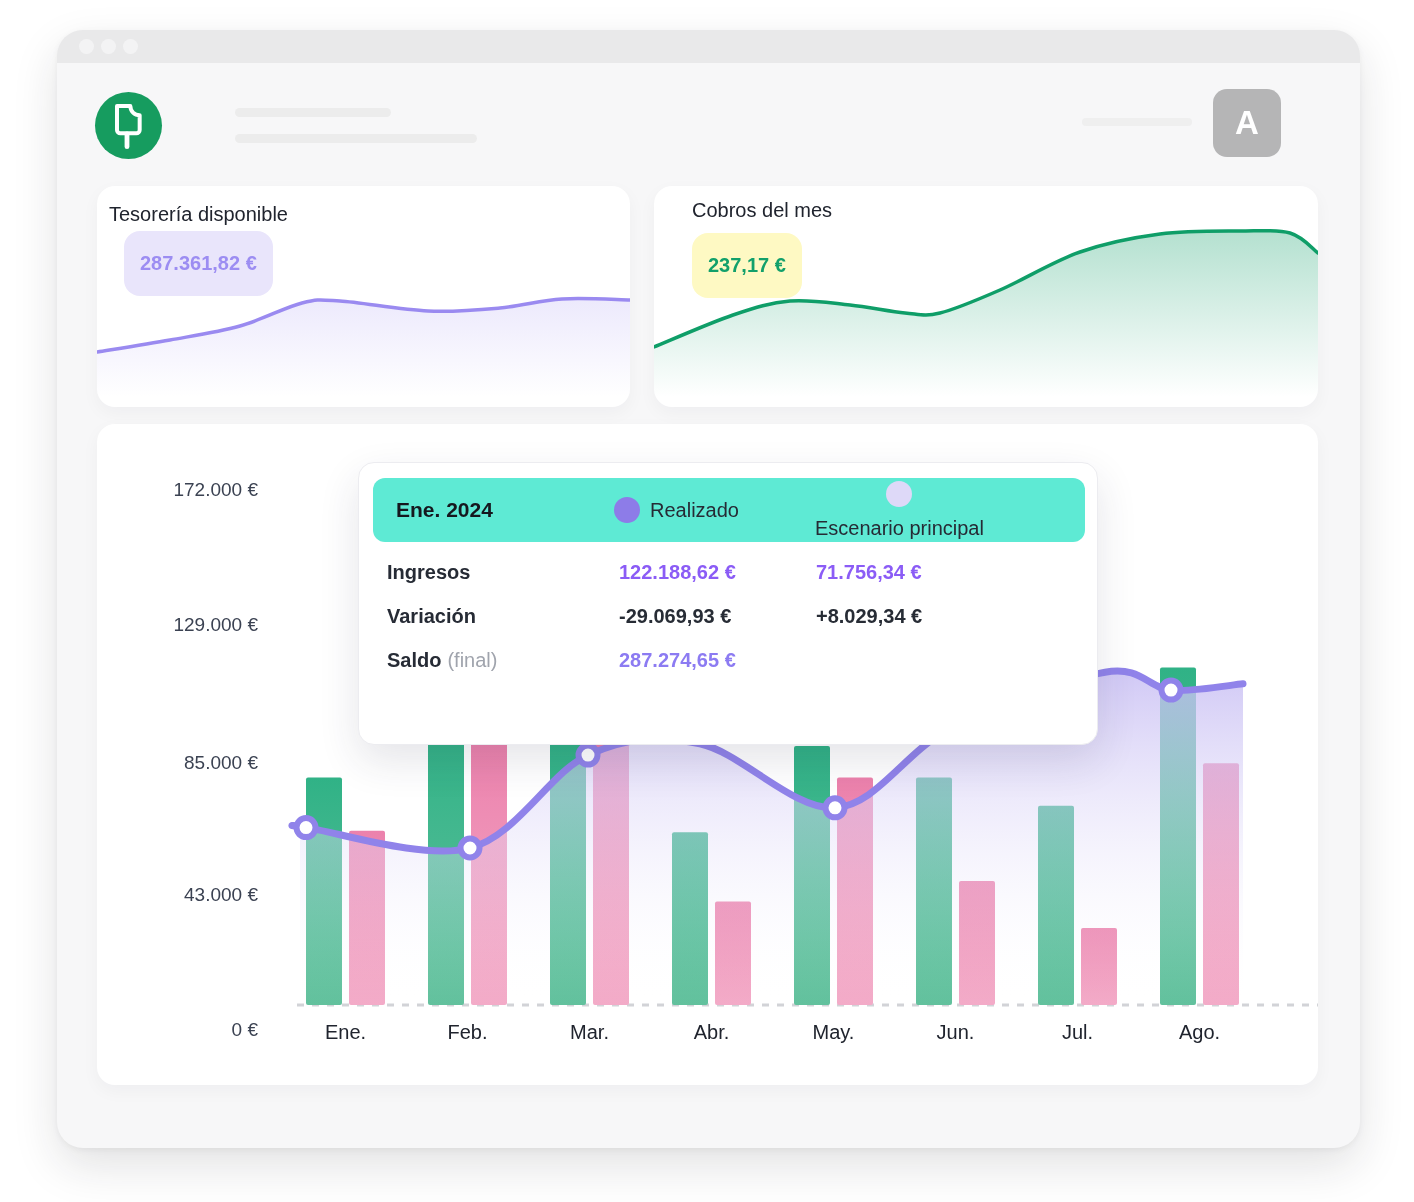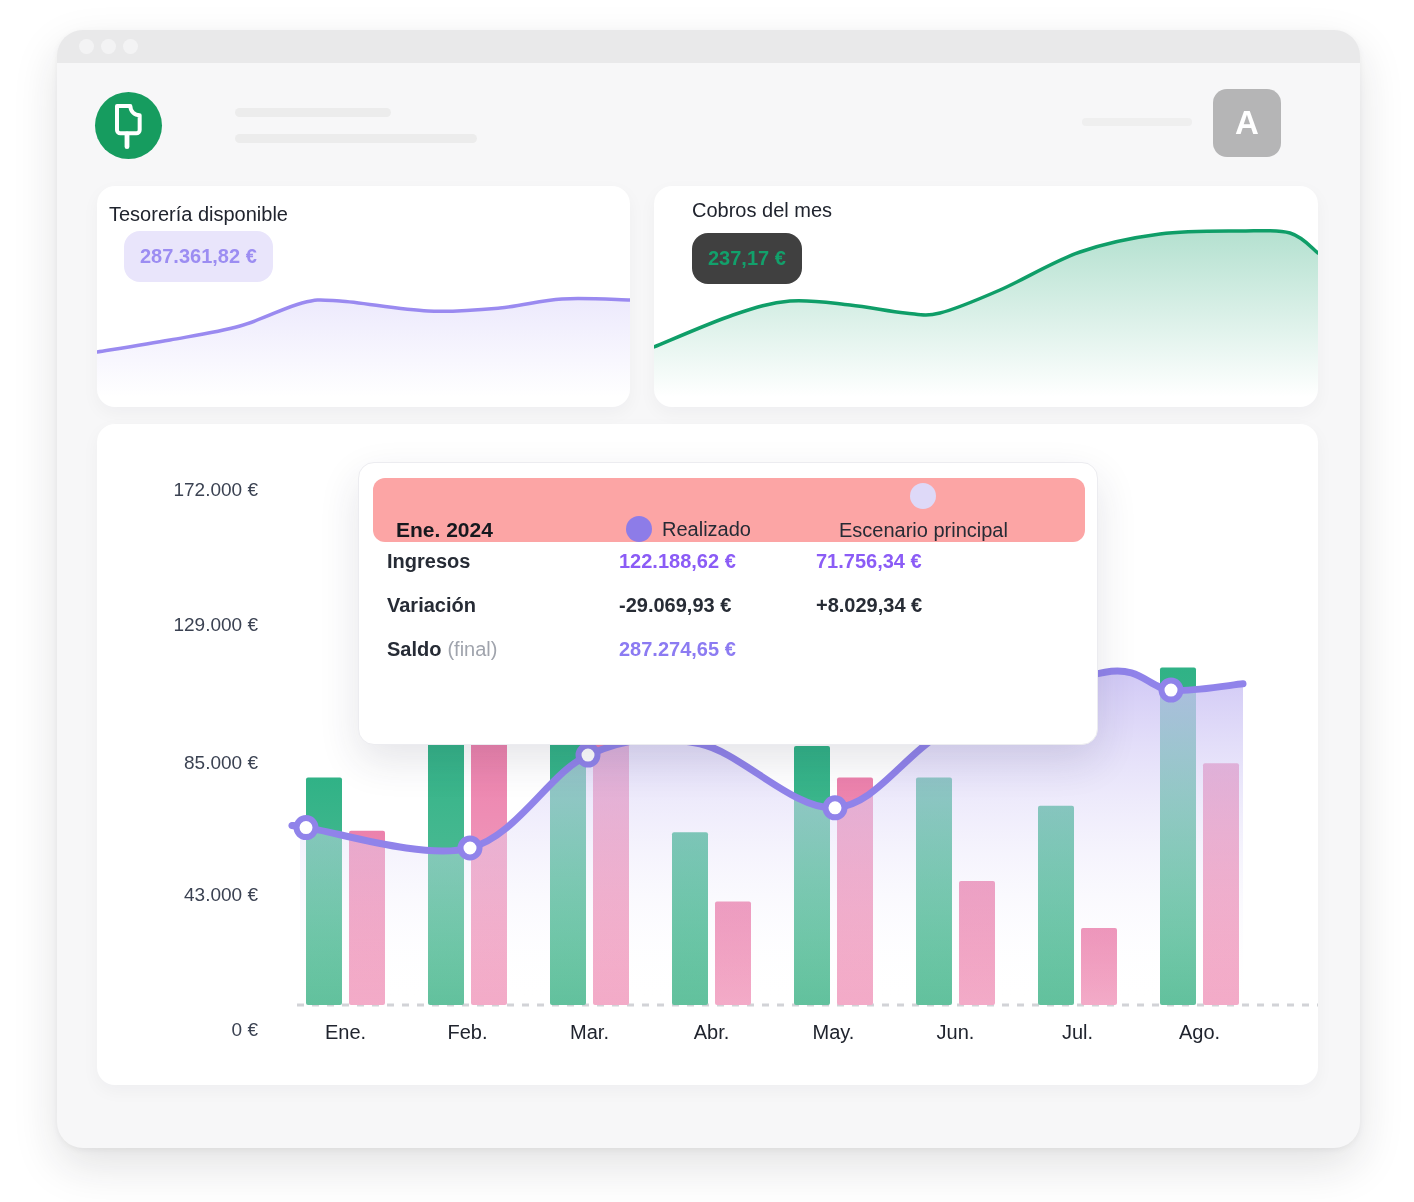--- a/index.html
+++ b/index.html
@@ -25,42 +25,42 @@
           display:flex;align-items:center;justify-content:center;cursor:pointer;border:none;}
 
   .card{position:absolute;background:#fff;border-radius:18px;overflow:hidden;
         box-shadow:0 6px 18px rgba(20,20,40,.04);}
   .card-kpi{top:156px;height:221px;}
   .card1{left:40px;width:533px;}
   .card2{left:597px;width:664px;}
   .card-title{position:absolute;left:12px;top:17px;font-size:20px;font-weight:500;color:#20242e;z-index:2;}
   .card2 .card-title{left:38px;top:13px;}
   .badge{position:absolute;top:45px;font-size:20px;font-weight:bold;border-radius:16px;
-         padding:14px 16px;z-index:2;}
+         padding:21px 16px;z-index:2;}
   .card1 .badge{left:27px;background:#e9e5fb;color:#9c8df2;}
-  .card2 .badge{left:38px;top:47px;background:#404040;color:#12a06b;}
+  .card2 .badge{left:38px;top:47px;background:#fef9c3;color:#12a06b;}
   .spark{position:absolute;left:0;top:0;width:100%;height:100%;display:block;}
 
   .card-main{left:40px;top:394px;width:1221px;height:661px;}
   #main-chart{position:absolute;left:0;top:0;width:1221px;height:661px;display:block;}
   svg text{font-family:"Liberation Sans","DejaVu Sans",sans-serif;}
 
   .tooltip{position:absolute;left:301px;top:432px;width:740px;height:283px;background:#fff;
            border:1px solid #ececf0;border-radius:16px;box-sizing:border-box;
            box-shadow:0 16px 40px rgba(40,40,70,.12);z-index:5;}
-  .tt-header{position:absolute;left:14px;top:15px;width:712px;height:64px;background:#fca5a5;
-             border-radius:12px;display:flex;align-items:flex-end;padding-left:23px;box-sizing:border-box;gap:12px;}
+  .tt-header{position:absolute;left:14px;top:15px;width:712px;height:64px;background:#5eead4;
+             border-radius:12px;display:flex;align-items:center;padding-left:23px;box-sizing:border-box;}
   .tt-date{width:218px;font-size:21px;font-weight:bold;color:#15181e;}
   .tt-leg{display:flex;align-items:center;gap:10px;font-size:20px;color:#262b35;}
   .tt-leg + .tt-leg{margin-left:76px;flex-direction:column;}
   .dot{width:26px;height:26px;border-radius:50%;display:inline-block;}
   .dot-realizado{background:#8d7ce8;}
   .dot-escenario{background:#ded9f8;}
   .tt-rows{position:absolute;left:0;top:87px;width:100%;}
-  .tt-row{display:flex;height:44px;padding-left:28px;box-sizing:border-box;
+  .tt-row{display:flex;align-items:center;height:44px;padding-left:28px;box-sizing:border-box;
           font-size:20px;font-weight:bold;}
   .tt-label{width:232px;color:#262b35;}
   .tt-suffix{font-weight:normal;color:#a0a4ad;margin-left:6px;}
   .tt-v1{width:197px;}
   .v-green{color:#8b5cf6;}
   .v-pink{color:#f0609b;}
   .v-dark{color:#272c35;}
   .v-purple{color:#8c7bf2;}
 </style>
 </head>

